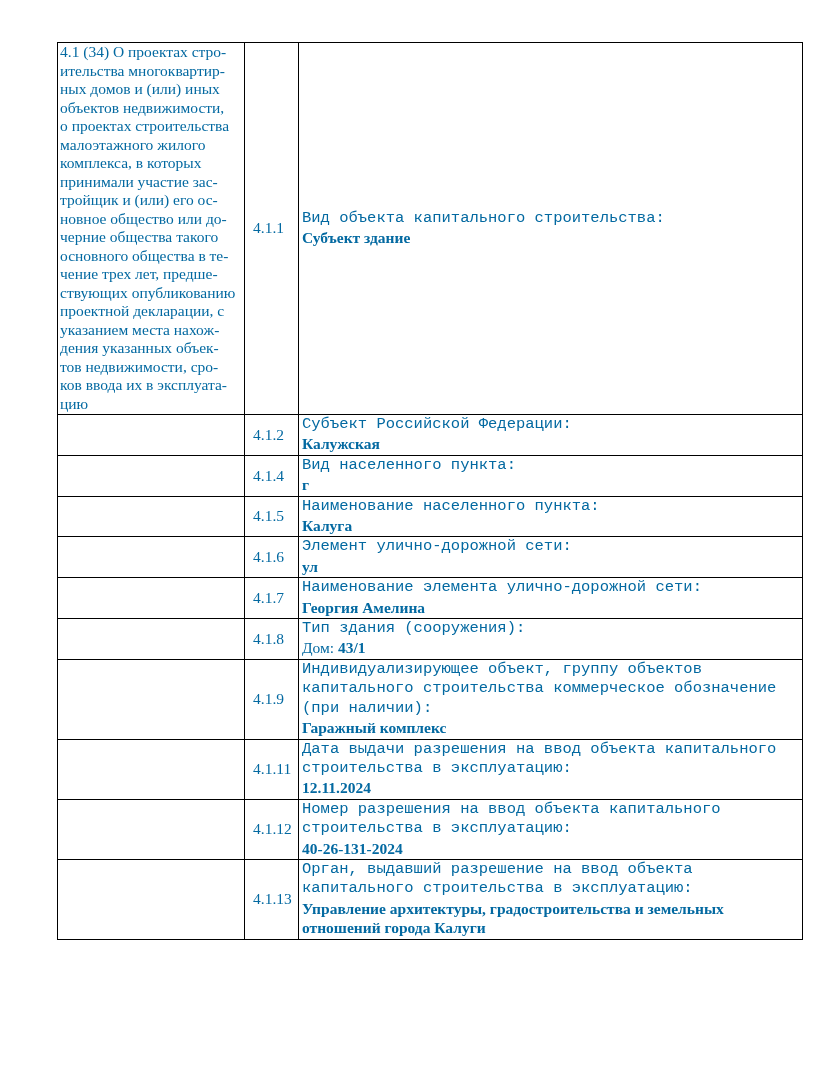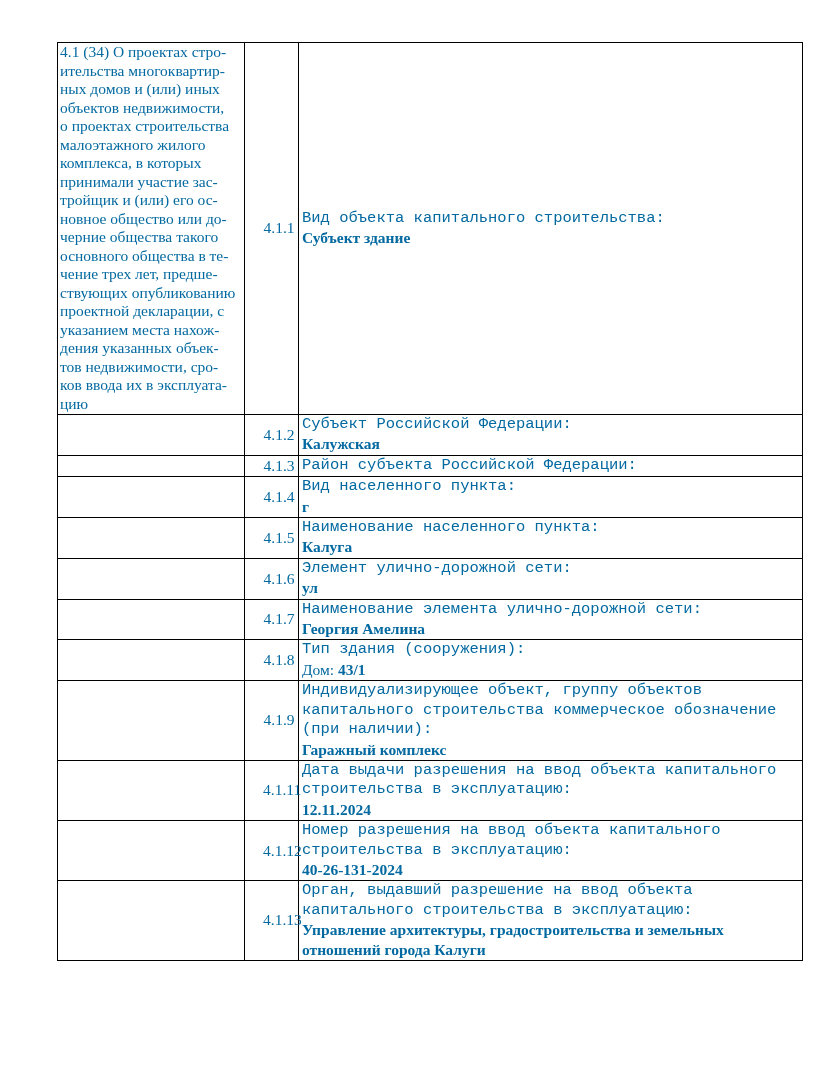--- a/index.html
+++ b/index.html
@@ -32,22 +32,21 @@
     padding: 0 3px 1px 3px;
     line-height: 19.4px;
   }
   td.col-desc {
     padding: 0 1px 1px 2px;
     white-space: pre-line;
     line-height: 18.5px;
   }
   td.col-code {
     vertical-align: middle;
-    padding-left: 18px;
-    text-align: center;
+    padding-left: 8px;
   }
   tr.first-row td.col-content { vertical-align: middle; }
   .bold { font-weight: bold; }
   .label { font-weight: normal; font-family: Liberation Mono, monospace; }
   .value-line { font-weight: normal; }
 </style>
 </head>
 <body>
 
 <div class="page">
@@ -84,28 +83,20 @@
       <div class="label">Вид объекта капитального строительства:</div>
       <div class="value-line"><span class="bold">Субъект здание</span></div>
     </td>
   </tr>
         <tr>
     <td class="col-desc"></td>
     <td class="col-code">4.1.2</td>
     <td class="col-content">
       <div class="label">Субъект Российской Федерации:</div>
       <div class="value-line"><span class="bold">Калужская</span></div>
-    </td>
-  </tr>
-        <tr>
-    <td class="col-desc"></td>
-    <td class="col-code">4.1.3</td>
-    <td class="col-content">
-      <div class="label">Район субъекта Российской Федерации:</div>
-
     </td>
   </tr>
         <tr>
     <td class="col-desc"></td>
     <td class="col-code">4.1.4</td>
     <td class="col-content">
       <div class="label">Вид населенного пункта:</div>
       <div class="value-line"><span class="bold">г</span></div>
     </td>
   </tr>

